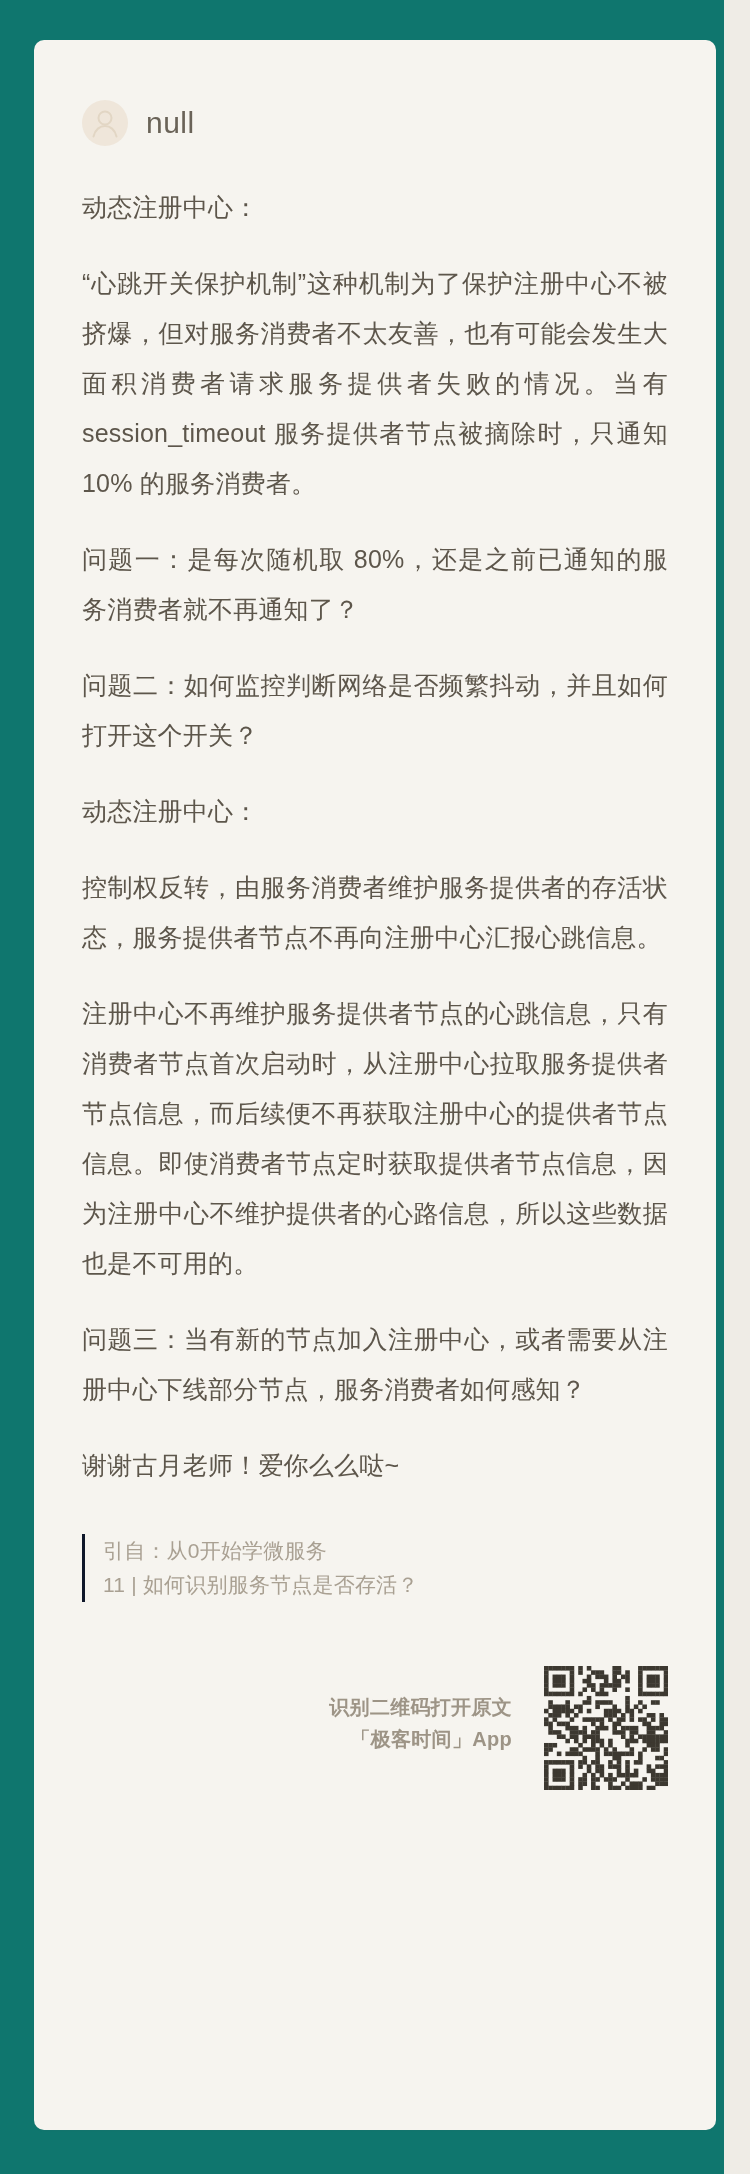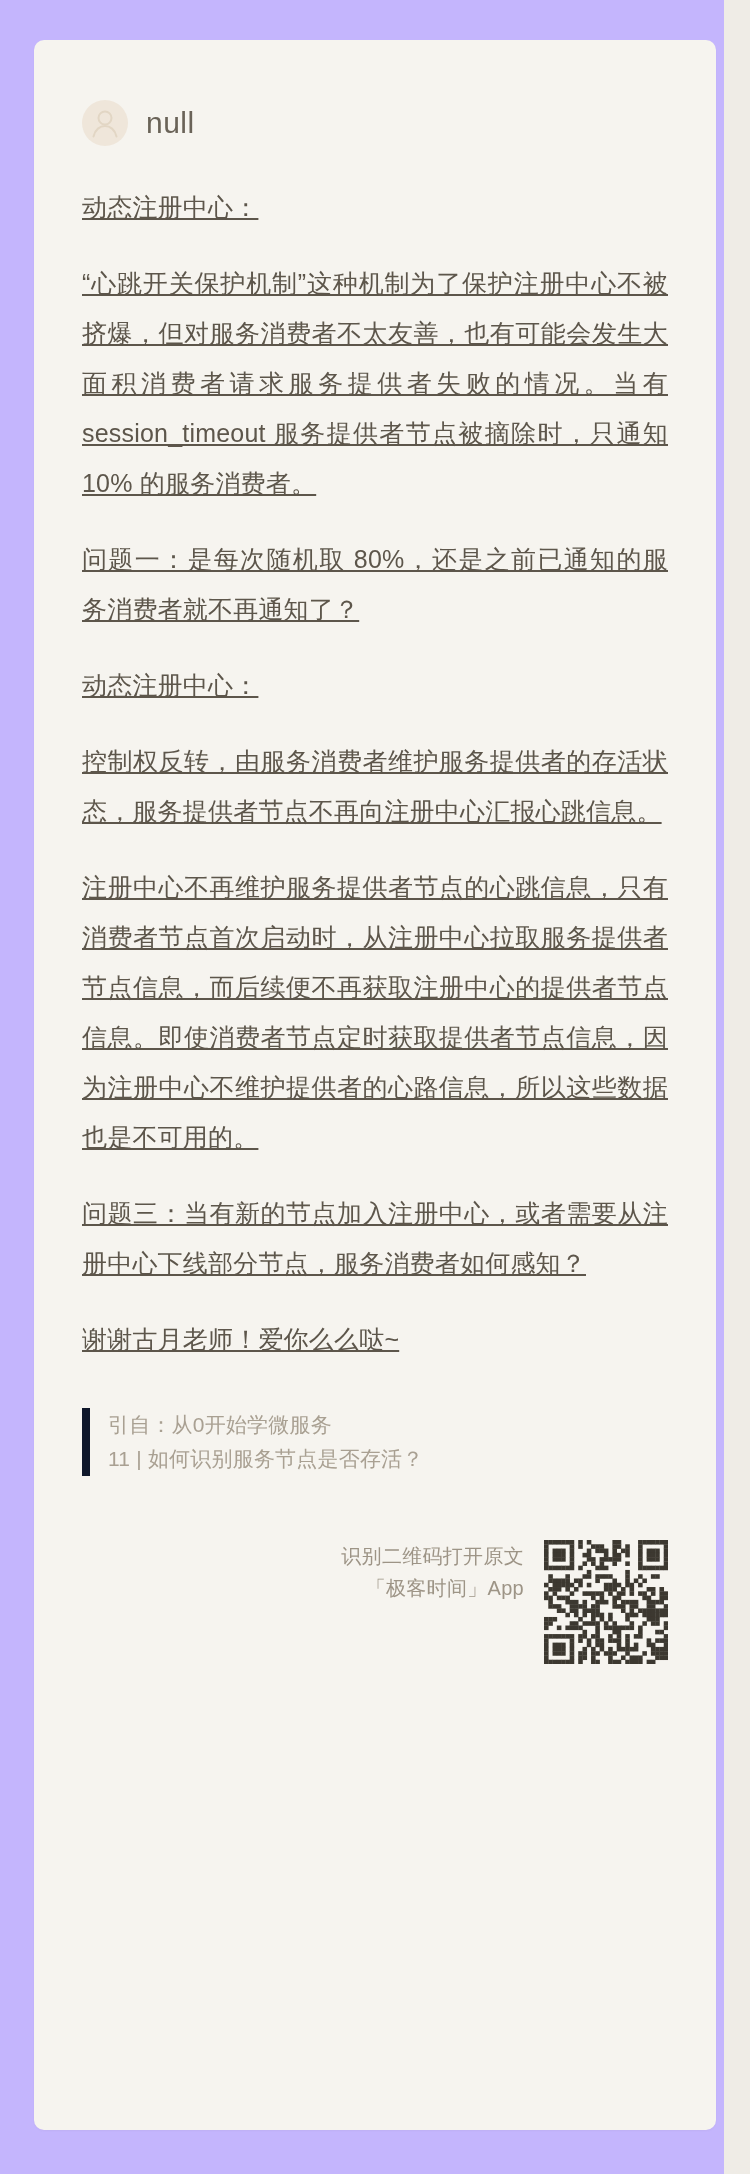--- a/index.html
+++ b/index.html
@@ -12,21 +12,21 @@
     background: #efece6;
     font-family: "Liberation Sans", "DejaVu Sans", sans-serif;
     -webkit-font-smoothing: antialiased;
   }
   .page {
     position: relative;
     width: 724px;
     min-height: 2174px;
     box-sizing: border-box;
     padding: 40px 34px 24px 34px;
-    background: #c4b5fd;
+    background: #0f766e;
   }
   .card {
     position: relative;
     box-sizing: border-box;
     width: 682px;
     min-height: 2090px;
     background: #f6f4ef;
     border-radius: 10px;
     padding: 60px 48px 40px 48px;
     box-shadow: 0 1px 2px rgba(120,110,95,0.06);
@@ -63,42 +63,42 @@
   .content {
     margin-top: 36px;
   }
   .para {
     font-size: 25px;
     line-height: 50px;
     color: #5d564b;
     margin: 0 0 26px 0;
     letter-spacing: 0.2px;
     text-align: justify;
-    text-decoration: underline;
   }
   .para:last-child { margin-bottom: 0; }
   
   .quote {
     margin-top: 44px;
     padding-left: 18px;
-    border-left: 8px solid #0f172a;
+    border-left: 3px solid #0f172a;
   }
   .quote-line {
     font-size: 21px;
     line-height: 34px;
     color: #a9a092;
     letter-spacing: 0.2px;
   }
   
   .footer {
     margin-top: 64px;
     display: flex;
-    align-items: flex-start;
+    align-items: center;
     justify-content: flex-end;
-    gap: 20px;
+    gap: 32px;
+    font-weight: bold;
   }
   .footer-text {
     text-align: right;
     padding-bottom: 10px;
   }
   .footer-line {
     font-size: 20px;
     line-height: 32px;
     color: #9d9486;
     letter-spacing: 0.3px;
@@ -125,20 +125,21 @@
         </svg>
       </span>
       <span class="author-name">null</span>
     </div>
 
 
     <div class="content">
       <p class="para">动态注册中心：</p>
       <p class="para">“心跳开关保护机制”这种机制为了保护注册中心不被挤爆，但对服务消费者不太友善，也有可能会发生大面积消费者请求服务提供者失败的情况。当有 session_timeout 服务提供者节点被摘除时，只通知 10% 的服务消费者。</p>
       <p class="para">问题一：是每次随机取 80%，还是之前已通知的服务消费者就不再通知了？</p>
+      <p class="para">问题二：如何监控判断网络是否频繁抖动，并且如何打开这个开关？</p>
       <p class="para">动态注册中心：</p>
       <p class="para">控制权反转，由服务消费者维护服务提供者的存活状态，服务提供者节点不再向注册中心汇报心跳信息。</p>
       <p class="para">注册中心不再维护服务提供者节点的心跳信息，只有消费者节点首次启动时，从注册中心拉取服务提供者节点信息，而后续便不再获取注册中心的提供者节点信息。即使消费者节点定时获取提供者节点信息，因为注册中心不维护提供者的心路信息，所以这些数据也是不可用的。</p>
       <p class="para">问题三：当有新的节点加入注册中心，或者需要从注册中心下线部分节点，服务消费者如何感知？</p>
       <p class="para">谢谢古月老师！爱你么么哒~</p>
     </div>
 
     <div class="quote">
       <div class="quote-line">引自：从0开始学微服务</div>
       <div class="quote-line">11 | 如何识别服务节点是否存活？</div>

